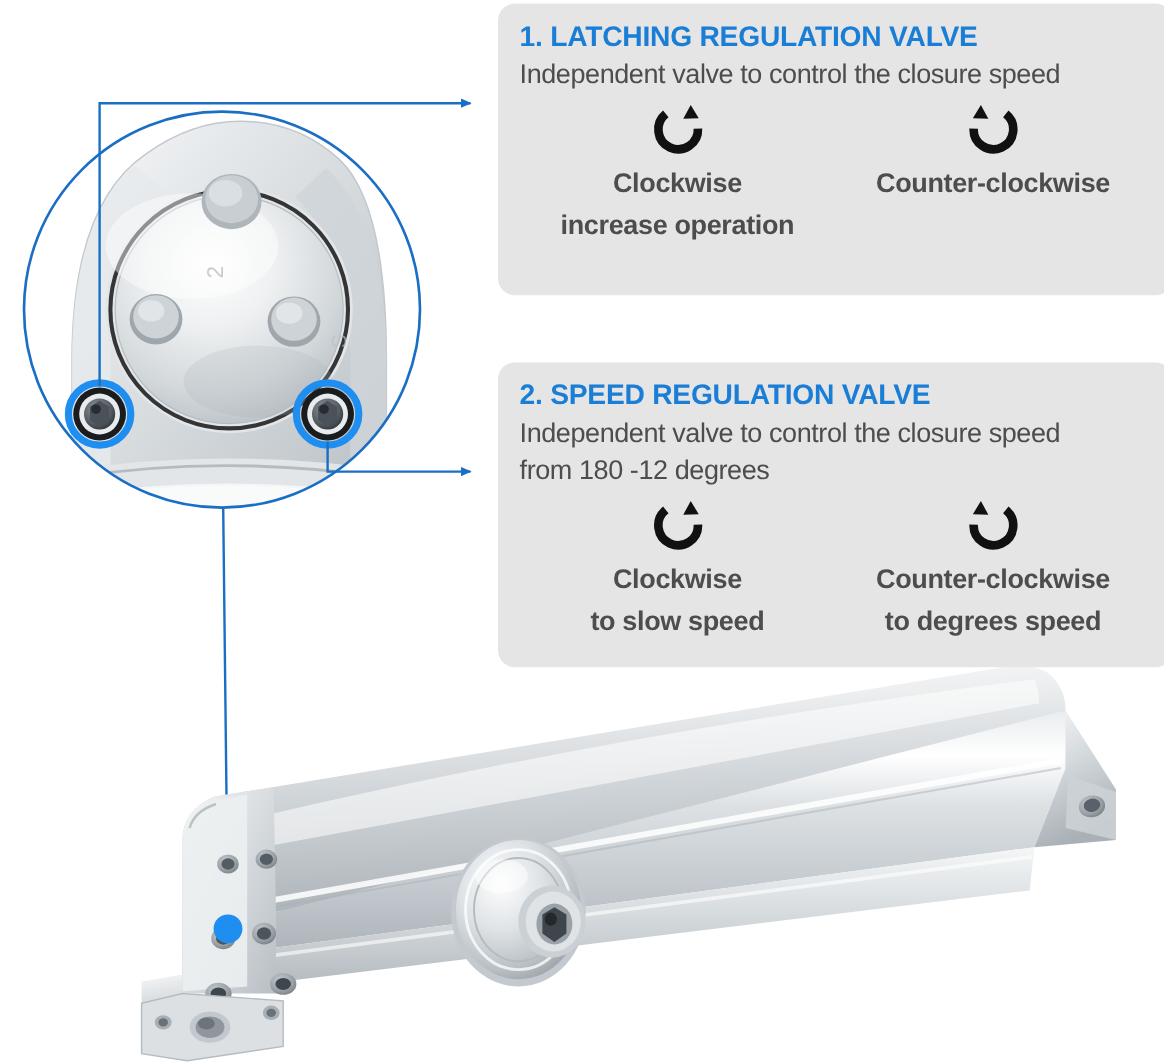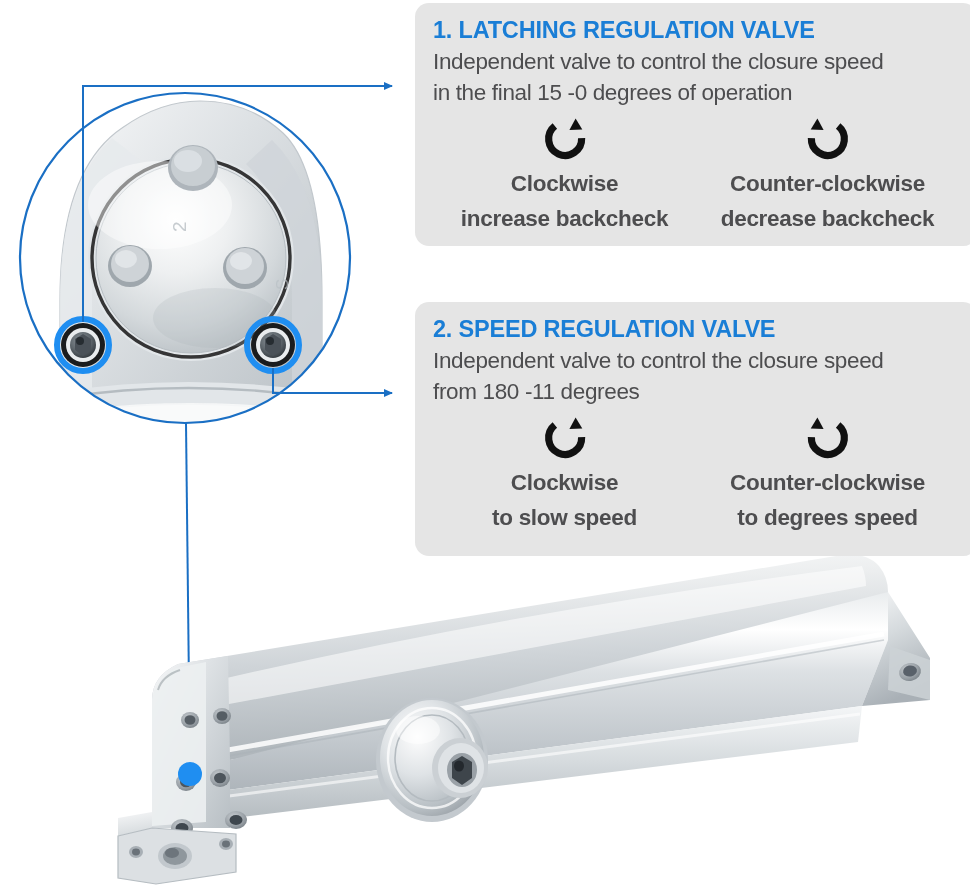--- a/index.html
+++ b/index.html
@@ -286,46 +286,44 @@
       <ellipse cx="226" cy="844" rx="7" ry="6" fill="#a8afb5"></ellipse>
       <ellipse cx="226" cy="844" rx="4" ry="3.4" fill="#6a7279"></ellipse>
 
       <circle cx="190" cy="774" r="12" fill="#1f8ef1"></circle>
     </g>
   </svg>
 
   <div class="panel" id="panel-latching">
     <div class="panel-title">1. LATCHING REGULATION VALVE</div>
     <div class="panel-desc">Independent valve to control the closure speed</div>
-    <div class="panel-desc">in the final 15 -0 degrees of operation</div>
 
     <div class="rot-row">
       <div class="rot-col">
         <svg class="rot-icon" viewBox="0 0 48 48" xmlns="http://www.w3.org/2000/svg">
           <path d="M24 7.5 A16.5 16.5 0 1 0 37.6 33.6" fill="none" stroke="#111111" stroke-width="7.2" stroke-linecap="butt" transform="rotate(-38 24 24)"></path>
           <path d="M34.6 3.4 L41.3 14.6 L28.4 14.9 Z" fill="#111111"></path>
         </svg>
         <div class="rot-label">Clockwise</div>
-        <div class="rot-label">increase backcheck</div>
+        <div class="rot-label">increase operation</div>
       </div>
       <div class="rot-col">
         <svg class="rot-icon" viewBox="0 0 48 48" xmlns="http://www.w3.org/2000/svg">
           <path d="M24 7.5 A16.5 16.5 0 1 1 10.4 33.6" fill="none" stroke="#111111" stroke-width="7.2" stroke-linecap="butt" transform="rotate(38 24 24)"></path>
           <path d="M13.4 3.4 L6.7 14.6 L19.6 14.9 Z" fill="#111111"></path>
         </svg>
         <div class="rot-label">Counter-clockwise</div>
-        <div class="rot-label">decrease backcheck</div>
       </div>
     </div>
   </div>
 
   <div class="panel" id="panel-speed">
     <div class="panel-title">2. SPEED REGULATION VALVE</div>
     <div class="panel-desc">Independent valve to control the closure speed</div>
-    <div class="panel-desc">from 180 -11 degrees</div>
+    <div class="panel-desc">from 180 -12 degrees</div>
 
     <div class="rot-row">
       <div class="rot-col">
         <svg class="rot-icon" viewBox="0 0 48 48" xmlns="http://www.w3.org/2000/svg">
           <path d="M24 7.5 A16.5 16.5 0 1 0 37.6 33.6" fill="none" stroke="#111111" stroke-width="7.2" stroke-linecap="butt" transform="rotate(-38 24 24)"></path>
           <path d="M34.6 3.4 L41.3 14.6 L28.4 14.9 Z" fill="#111111"></path>
         </svg>
         <div class="rot-label">Clockwise</div>
         <div class="rot-label">to slow speed</div>
       </div>

